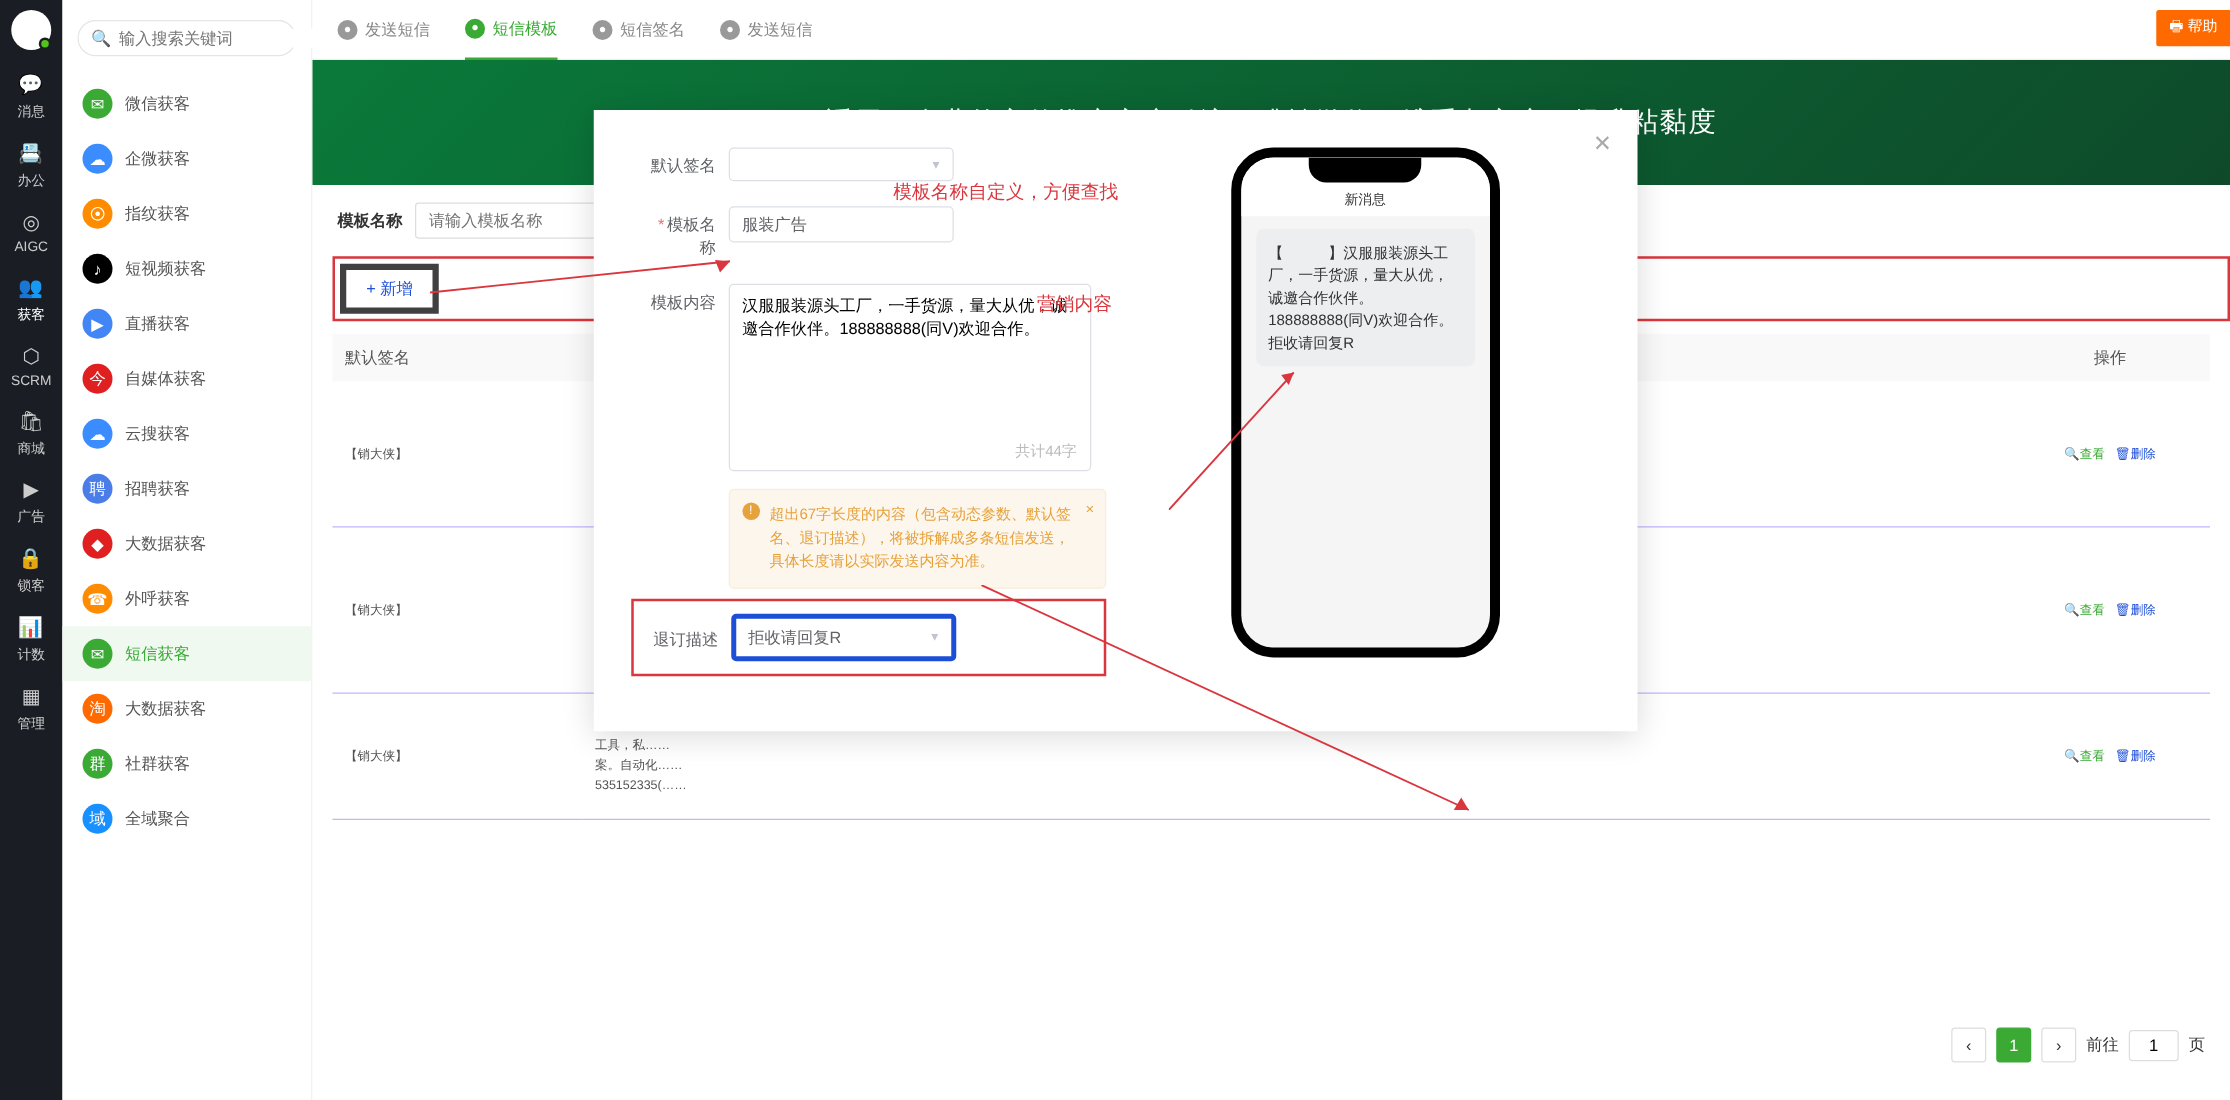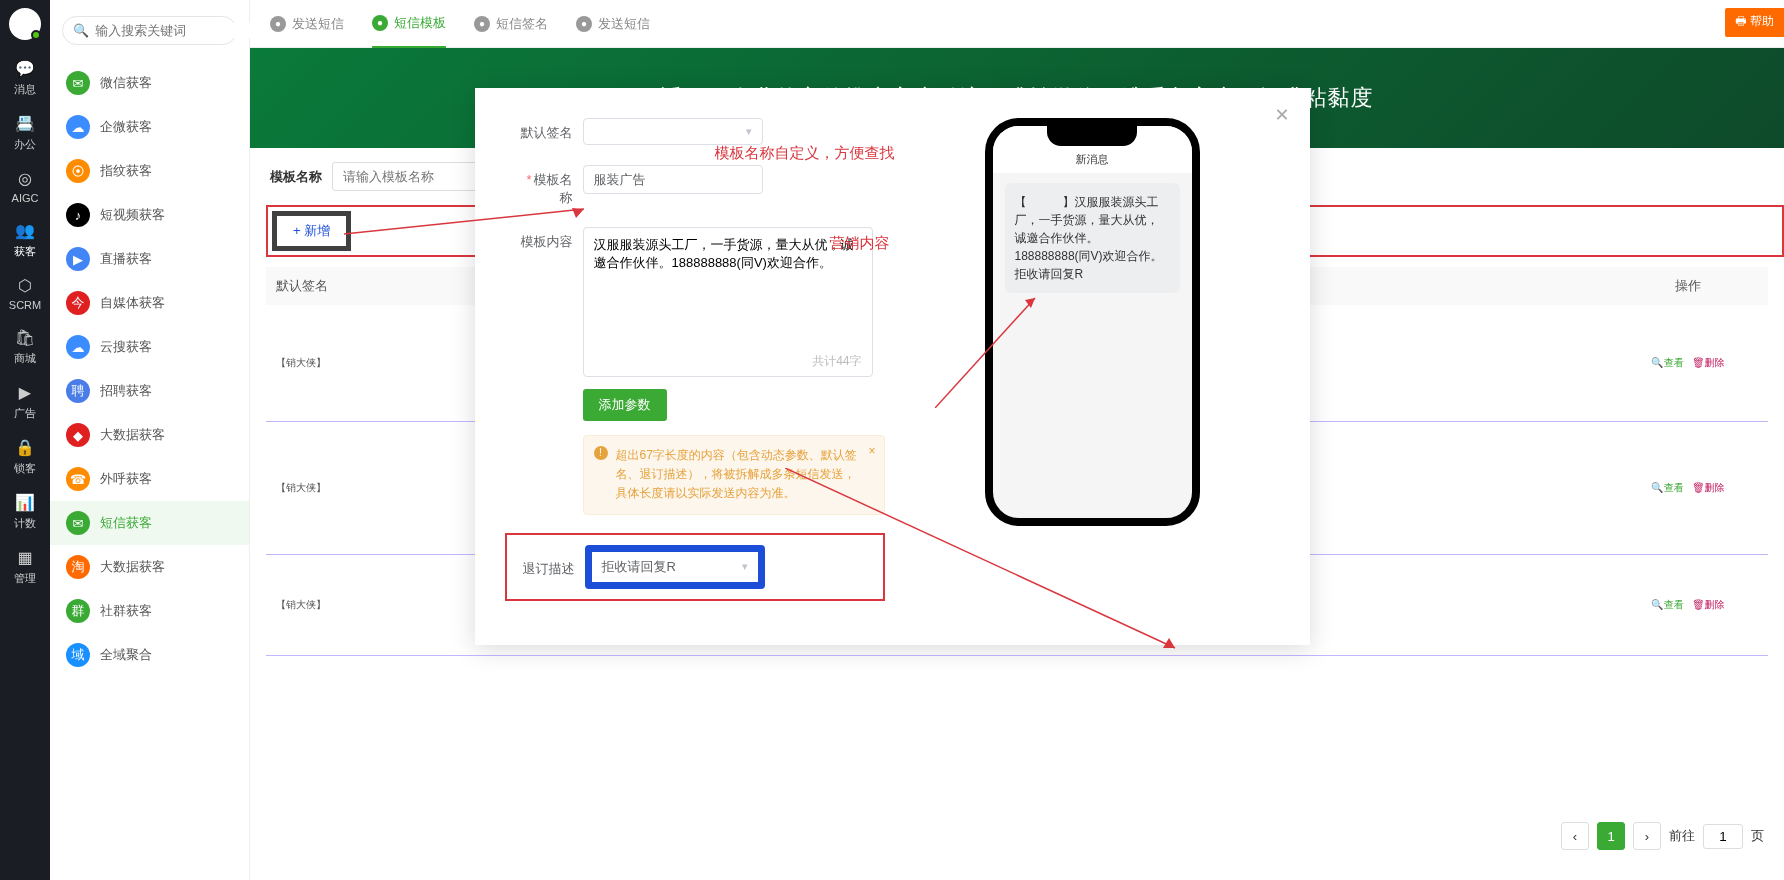--- a/index.html
+++ b/index.html
@@ -44,21 +44,21 @@
     
     
     .add-wrap { margin: 0 0 10px 16px; padding: 4px; border: 2px solid #d9363e; display: inline-block;}
     .add-btn { border: 5px solid #404040; color: #1d4ed8; background: #fff; padding: 6px 16px; cursor: pointer; font-size:13px;}
     
     
     .tbl { width: calc(100% - 32px); margin: 0 16px; border-collapse: collapse; }
     .tbl thead th { background: #f9f9f9; padding: 10px; text-align: left; font-weight: normal; color:#555; font-size:13px;}
     .tbl td { padding: 18px 10px; border-bottom: 1px solid #c4b5fd; font-size:10px; color:#555; vertical-align: middle;}
     .op-link { color:#3aaa35; margin-right:8px; cursor:pointer;}
-    .op-del { color:#be185d; cursor:pointer;}
+    .op-del { color:#1d4ed8; cursor:pointer;}
     
     
     .pager { position:absolute; bottom:30px; right:20px; display:flex; align-items:center; gap:8px; font-size:13px;}
     .pg { border:1px solid #ddd; width:28px;height:28px; display:flex;align-items:center;justify-content:center; border-radius:3px; cursor:pointer;}
     .pg.cur { background:#3aaa35; color:#fff; border-color:#3aaa35;}
     .pg-inp { width:40px; border:1px solid #ddd; padding:4px; text-align:center; border-radius:3px;}
     
     
     .modal { position: absolute; left: 0; top: 0; right: 0; bottom: 0; display: flex; align-items: flex-start; justify-content: center; pointer-events:none;}
     .modal-box { pointer-events:auto; width: 835px; background: #fff; margin-top: 88px; padding: 30px 40px 24px 40px; position: relative; box-shadow: 0 4px 24px rgba(0,0,0,0.15); }
@@ -74,22 +74,22 @@
     .sel, .inp { width: 180px; border: 1px solid #dcdfe6; border-radius: 4px; padding: 6px 10px; font-size: 13px; background:#fff; display:flex; align-items:center; justify-content:space-between; color:#606266;}
     .inp { width: 290px; }
     .txtarea { width: 290px; height: 150px; border: 1px solid #dcdfe6; border-radius: 4px; padding: 8px 10px; font-size: 13px; resize:none; position:relative;}
     .txtarea textarea { width:100%; height:120px; border:none; outline:none; resize:none; font-size:13px; font-family:inherit;}
     .char-count { position:absolute; bottom:6px; right:10px; color:#bbb; font-size:12px;}
     .add-param { background: #3aaa35; color:#fff; border:none; padding:7px 16px; border-radius:3px; cursor:pointer; font-size:13px;}
     .warn-box { margin-top: 14px; background: #fdf6ec; border:1px solid #faecd8; padding: 10px 26px 10px 32px; font-size:12px; color:#e6a23c; border-radius:4px; position:relative; line-height:1.6;}
     .warn-box .wi { position:absolute; left:10px; top:10px; width:14px;height:14px; background:#e6a23c; color:#fff; border-radius:50%; display:flex;align-items:center;justify-content:center; font-size:10px;}
     .warn-box .wx { position:absolute; right:8px; top:6px; color:#e6a23c; cursor:pointer;}
     
-    .unsub-wrap { margin-top:18px; padding: 10px; border: 2px solid #d9363e; display:flex; align-items:center;}
-    .unsub-sel { width:180px; border:7px solid #1d4ed8; border-radius:4px; padding:6px 10px; display:flex; justify-content:space-between; align-items:center; color:#606266;}
+    .unsub-wrap { margin-top:8px; padding: 10px; border: 2px solid #d9363e; display:flex; align-items:center;}
+    .unsub-sel { width:180px; border:4px solid #1d4ed8; border-radius:4px; padding:6px 10px; display:flex; justify-content:space-between; align-items:center; color:#606266;}
     
     
     .phone { width: 215px; height: 408px; border: 8px solid #000; border-radius: 34px; position: relative; background:#f5f5f5; overflow:hidden;}
     .notch { position:absolute; top:0; left:50%; transform:translateX(-50%); width:90px; height:20px; background:#000; border-radius: 0 0 14px 14px;}
     .phone-head { text-align:center; font-size:11px; padding:26px 0 6px 0; background:#fff;}
     .bubble { margin: 10px 12px; background:#eceef0; border-radius:6px; padding:10px; font-size:12px; line-height:1.5; color:#333;}
     
     
     .anno { position:absolute; color:#d9363e; font-size:15px; pointer-events:none; font-weight:500;}
     .arrow-svg { position:absolute; pointer-events:none;}
@@ -324,23 +324,20 @@
             </div>
           </div>
 
           <div class="frow">
             <div class="flabel">模板内容</div>
             <div class="fctl">
               <div class="txtarea">
                 <textarea style="">汉服服装源头工厂，一手货源，量大从优，诚邀合作伙伴。188888888(同V)欢迎合作。</textarea>
                 <span class="char-count">共计44字</span>
               </div>
-              <div style="margin-top:12px;">
-                <button class="add-param">添加参数</button>
-              </div>
               <div class="warn-box">
                 <span class="wi">!</span>
                 <span>超出67字长度的内容（包含动态参数、默认签名、退订描述），将被拆解成多条短信发送，具体长度请以实际发送内容为准。</span>
                 <span class="wx">×</span>
               </div>
 
               <div class="unsub-wrap" style="margin-left:-78px; padding-left:10px;">
                 <div class="flabel" style="padding-top:4px;">退订描述</div>
                 <div class="unsub-sel">
                   <span>拒收请回复R</span>

